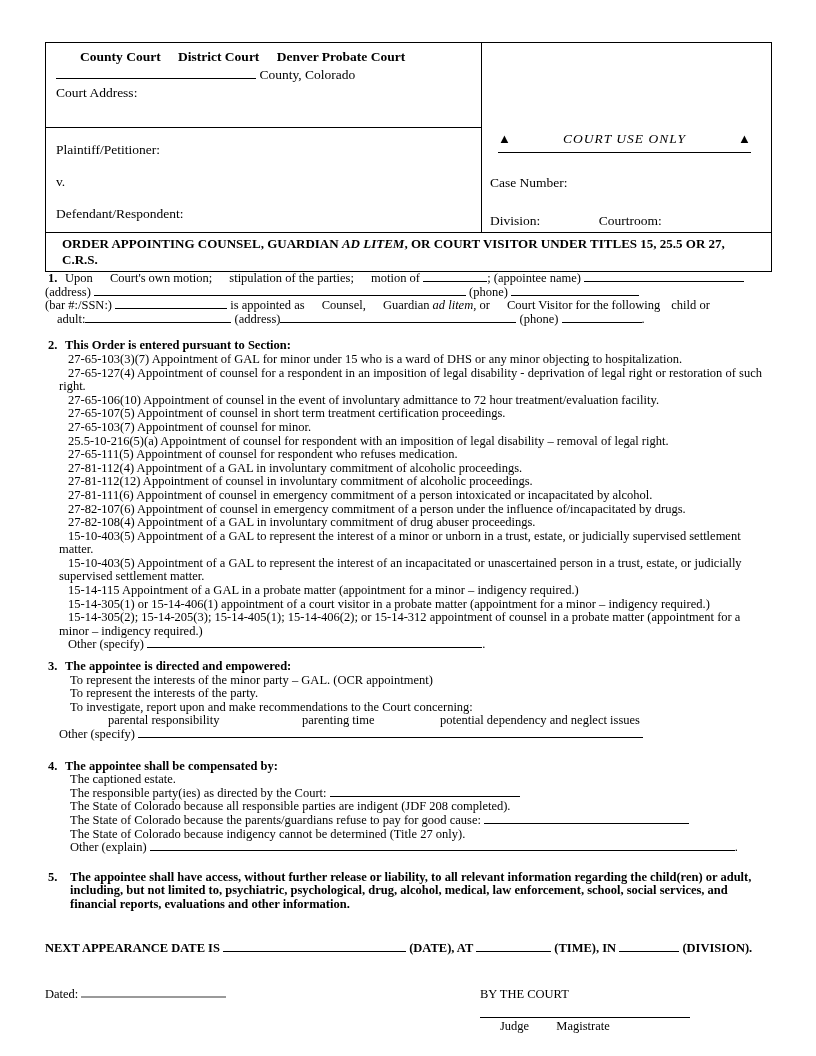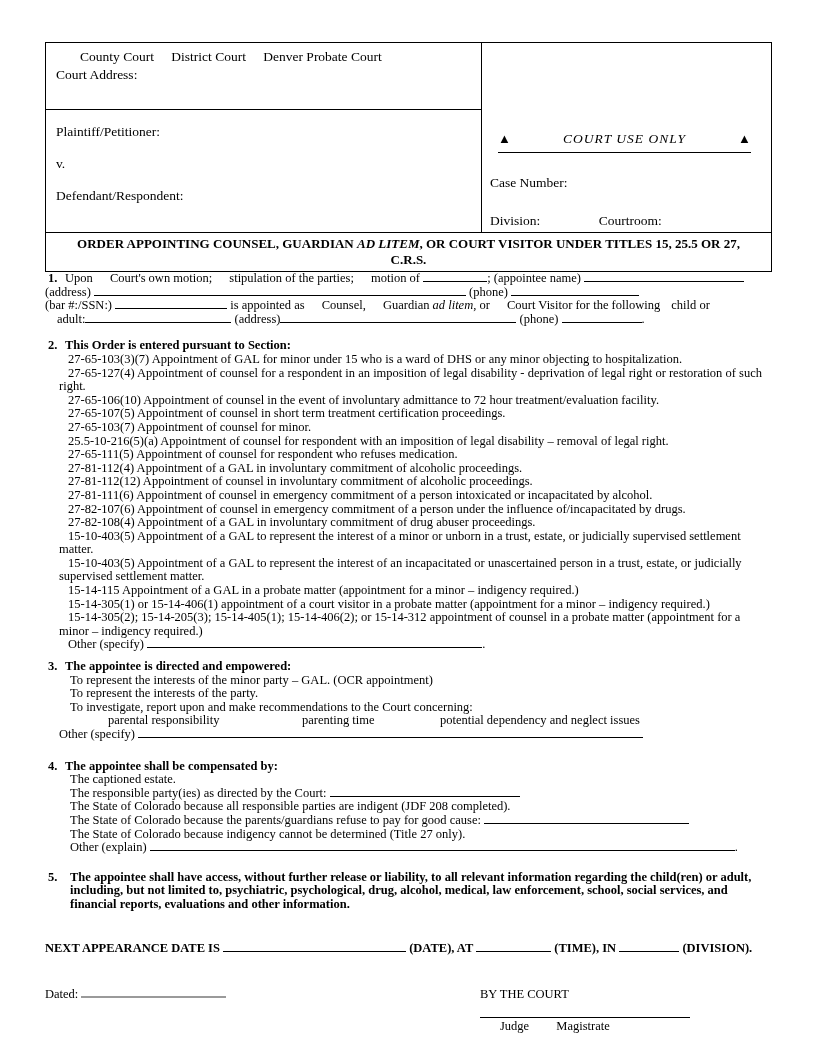--- a/index.html
+++ b/index.html
@@ -10,38 +10,38 @@
     color: #000;
     position: relative;
   }
   .page { position: absolute; left: 0; top: 0; width: 816px; height: 1056px; }
   .content { position: absolute; left: 45px; top: 42px; width: 727px; }
 
   
   .caption-box { display: flex; border: 1px solid #000; height: 191px; font-size: 13.5px; }
   .caption-left { width: 435px; padding: 6px 10px 0 10px; position: relative; }
   .caption-right { flex: 1; border-left: 1px solid #000; position: relative; }
-  .court-options { padding-left: 10px; }
+  .court-options { padding-left: 10px; font-weight: bold; }
   .cbgap { display: inline-block; width: 14px; }
   .opt { white-space: pre-wrap; }
   .county-line { margin-top: 2px; }
   .hrule { border-bottom: 1px solid #000; margin: 26px -10px 0 -10px; }
   .cap-line { margin-top: 14px; }
   .cap-line2 { margin-top: 16px; }
   .court-use { position: absolute; top: 88px; left: 16px; right: 20px; text-align: center;
                border-bottom: 1px solid #000; padding-bottom: 5px;
                display: flex; justify-content: space-between; align-items: center; }
   .court-use .cu-text { font-style: italic; letter-spacing: 1px; }
   .tri { font-size: 13px; font-style: normal; }
   .case-number { position: absolute; top: 132px; left: 8px; }
   .division-row { position: absolute; bottom: 3px; left: 8px; }
   .courtroom { margin-left: 55px; }
 
   
-  .title-bar { border: 1px solid #000; border-top: none; text-align: center;
+  .title-bar { border: 1px solid #000; border-top: none; text-align: left;
                font-weight: bold; font-size: 13px; padding: 3px 16px; }
   .pre { white-space: pre-wrap; }
   .it { font-style: italic; }
 
   
   .body-text { font-size: 12.5px; line-height: 13.6px; }
   .bl { display: inline-block; border-bottom: 1px solid #000; height: 10px; }
   .bl.grey { border-bottom: 2px solid #9a9a9a; }
   .num { display: inline-block; width: 20px; padding-left: 3px; font-weight: bold; }
   .sec-head { font-weight: bold; }
@@ -65,20 +65,23 @@
 <div class="page">
   <div class="content">
 
     <div class="caption-box">
       <div class="caption-left">
         <div class="court-options">
           <span class="cbgap"></span><span class="opt">County Court</span>
           <span class="cbgap"></span><span class="opt">District Court</span>
           <span class="cbgap"></span><span class="opt">Denver Probate Court</span>
         </div>
+        <div class="county-line">
+          <span class="bl" style="width:200px"></span><span class="opt"> County, Colorado</span>
+        </div>
         <div class="county-line">Court Address:</div>
         <div class="hrule"></div>
         <div class="cap-line">Plaintiff/Petitioner:</div>
         <div class="cap-line2">v.</div>
         <div class="cap-line2">Defendant/Respondent:</div>
       </div>
       <div class="caption-right">
         <div class="court-use">
           <span class="tri">▲</span>
           <span class="cu-text">COURT USE ONLY</span>

